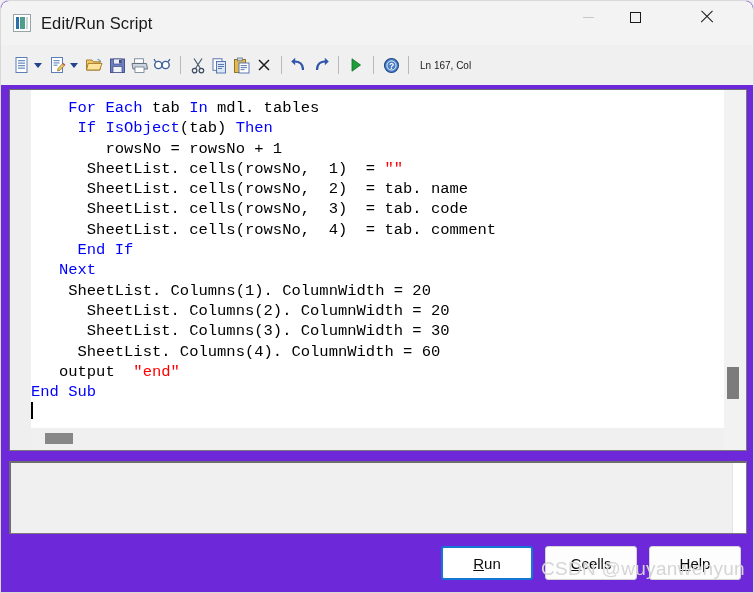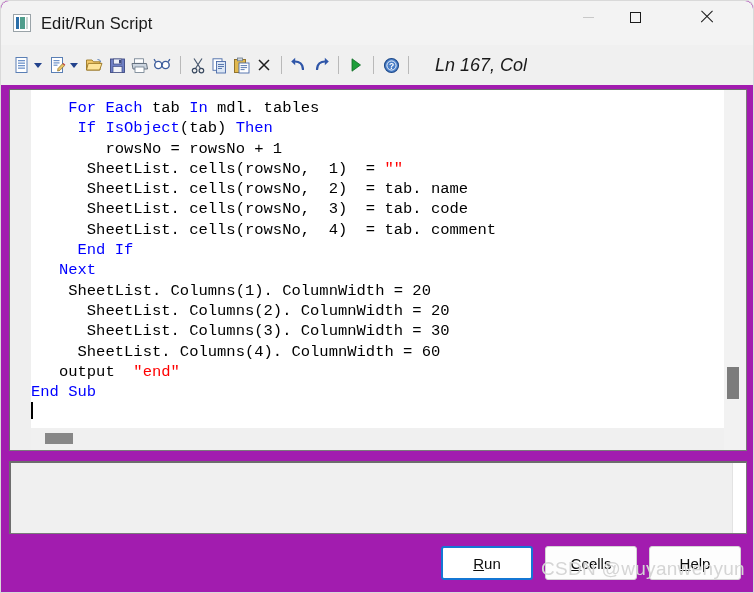--- a/index.html
+++ b/index.html
@@ -8,21 +8,21 @@
     height: 593px;
     overflow: hidden;
     background: #f0f0f0;
     font-family: "Liberation Sans", sans-serif;
   }
 
   #window {
     position: relative;
     width: 754px;
     height: 593px;
-    background: #a21caf;
+    background: #6d28d9;
     border: 1px solid #d9d9d9;
     border-radius: 8px 8px 0 0;
     overflow: hidden;
   }
 
   
   #titlebar {
     position: relative;
     height: 44px;
     background: #f3f3f3;
@@ -94,27 +94,26 @@
   }
   .tb-caret {
     width: 0; height: 0;
     border-left: 4.5px solid transparent;
     border-right: 4.5px solid transparent;
     border-top: 5px solid #22428c;
     margin-left: 1px;
     margin-right: 5px;
   }
   #status-text {
-    margin-left: 20px;
-    font-size: 18px;
+    margin-left: 5px;
+    font-size: 10px;
     color: #1a1a1a;
     white-space: nowrap;
     overflow: hidden;
     max-width: 110px;
-    font-style: italic;
   }
 
   
   #editor-wrap {
     position: absolute;
     left: 8px;
     top: 88px;
     width: 738px;
     height: 362px;
     background: #ffffff;

